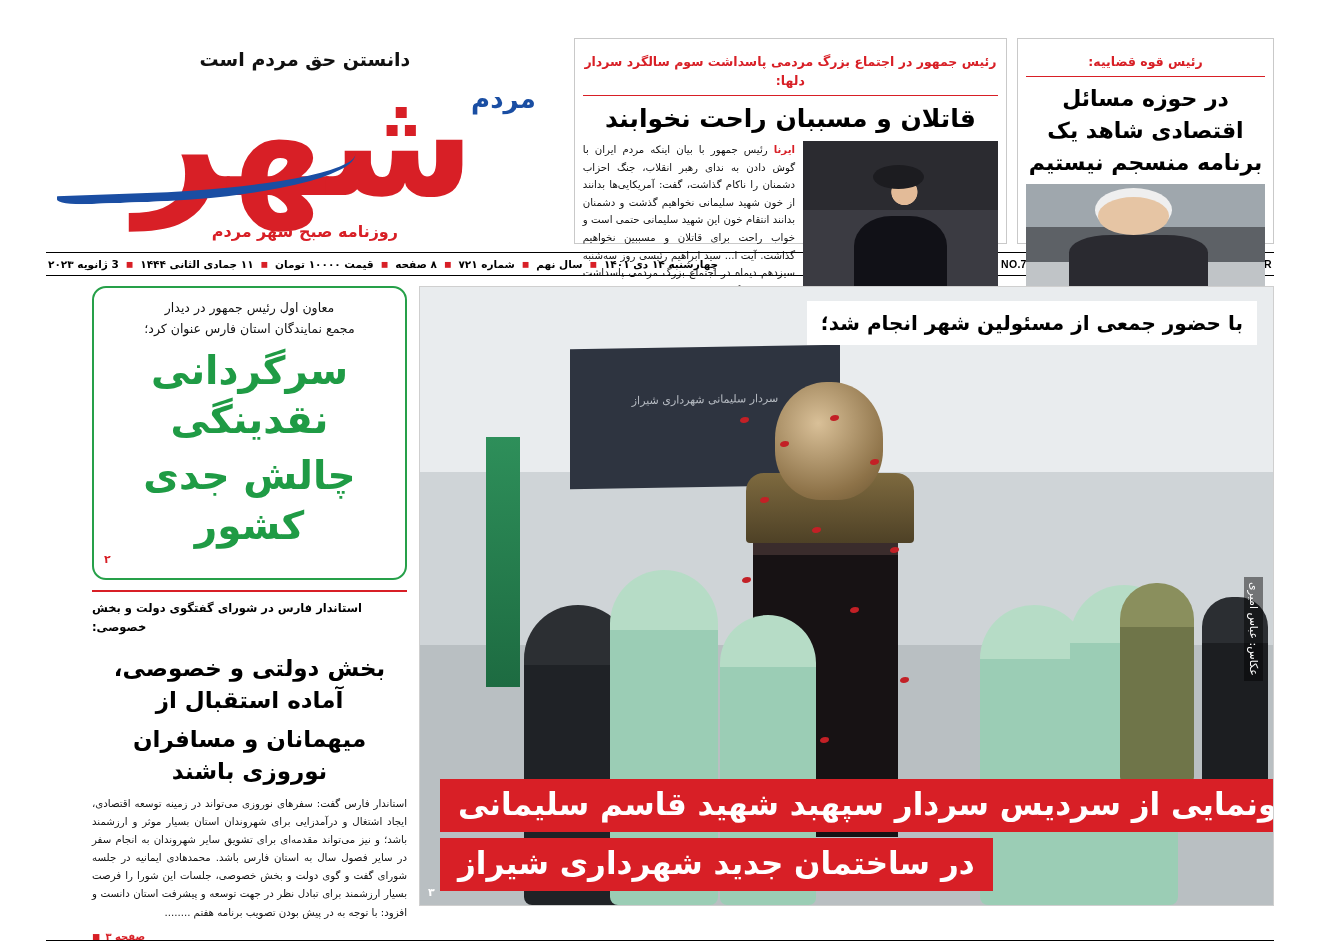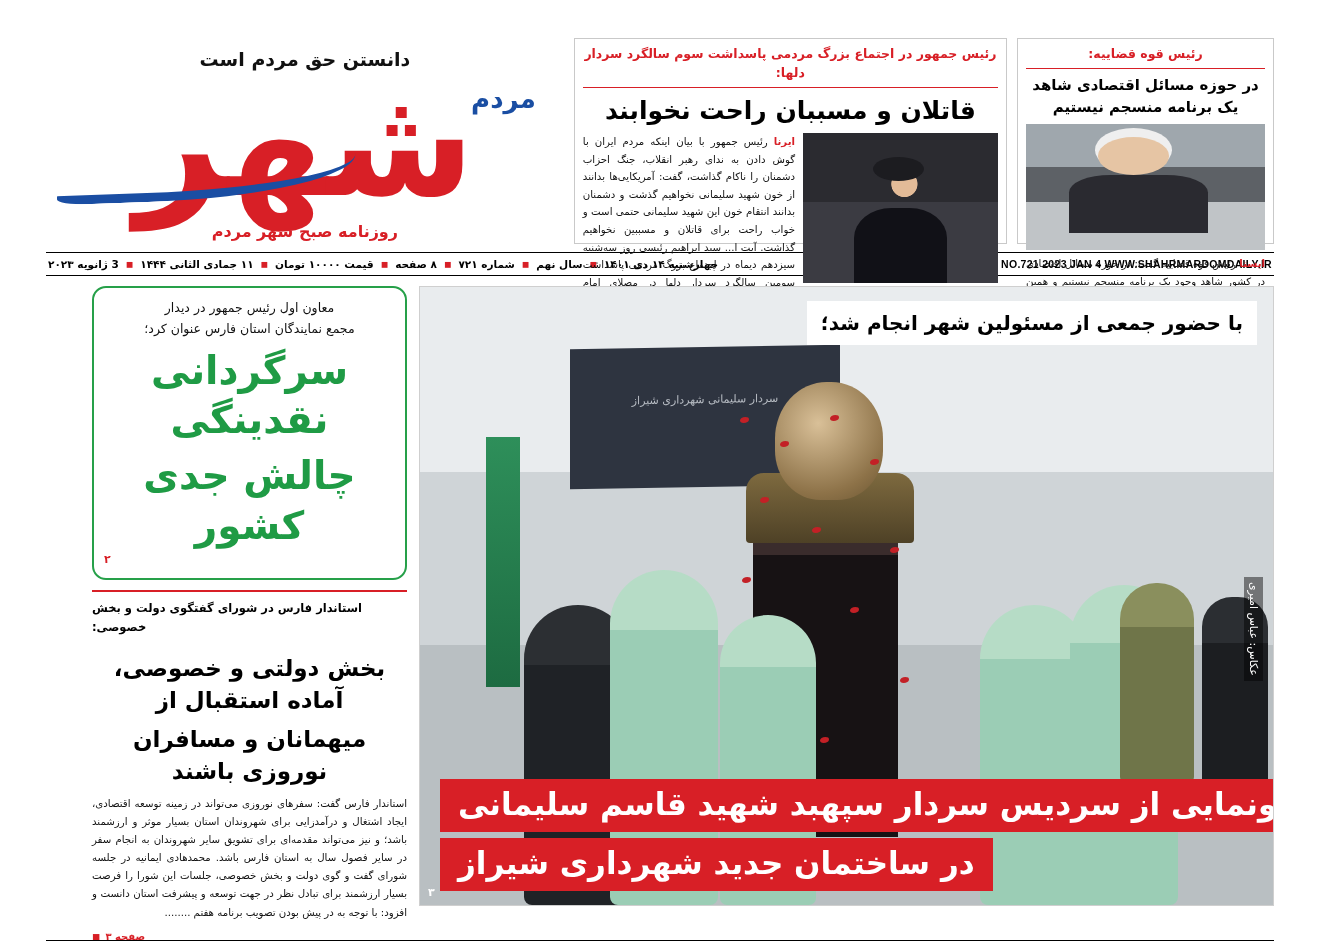--- a/index.html
+++ b/index.html
@@ -84,21 +84,21 @@
     font-size: 16px;
     font-weight: bold;
     color: #d81f26;
     margin-top: 4px;
   }
 
   
   .top-article {
     border: 1px solid #c9c9c9;
     box-sizing: border-box;
-    padding: 6px 8px 4px;
+    padding: 14px 8px 4px;
     position: relative;
   }
   .top-article.a1 { width: 435px; }
   .top-article.a2 { width: 258px; }
   .kicker {
     color: #d81f26;
     font-size: 12.5px;
     font-weight: bold;
     text-align: center;
     border-bottom: 1.5px solid #d81f26;
@@ -107,21 +107,21 @@
     line-height: 1.5;
   }
   .headline2 {
     font-size: 25px;
     font-weight: bold;
     text-align: center;
     line-height: 1.35;
     margin-bottom: 6px;
   }
   .headline2.small {
-    font-size: 15px;
+    font-size: 22px;
     line-height: 1.45;
   }
   .art-body {
     display: flex;
     gap: 8px;
   }
   .art-text {
     font-size: 10.2px;
     line-height: 1.72;
     text-align: justify;

